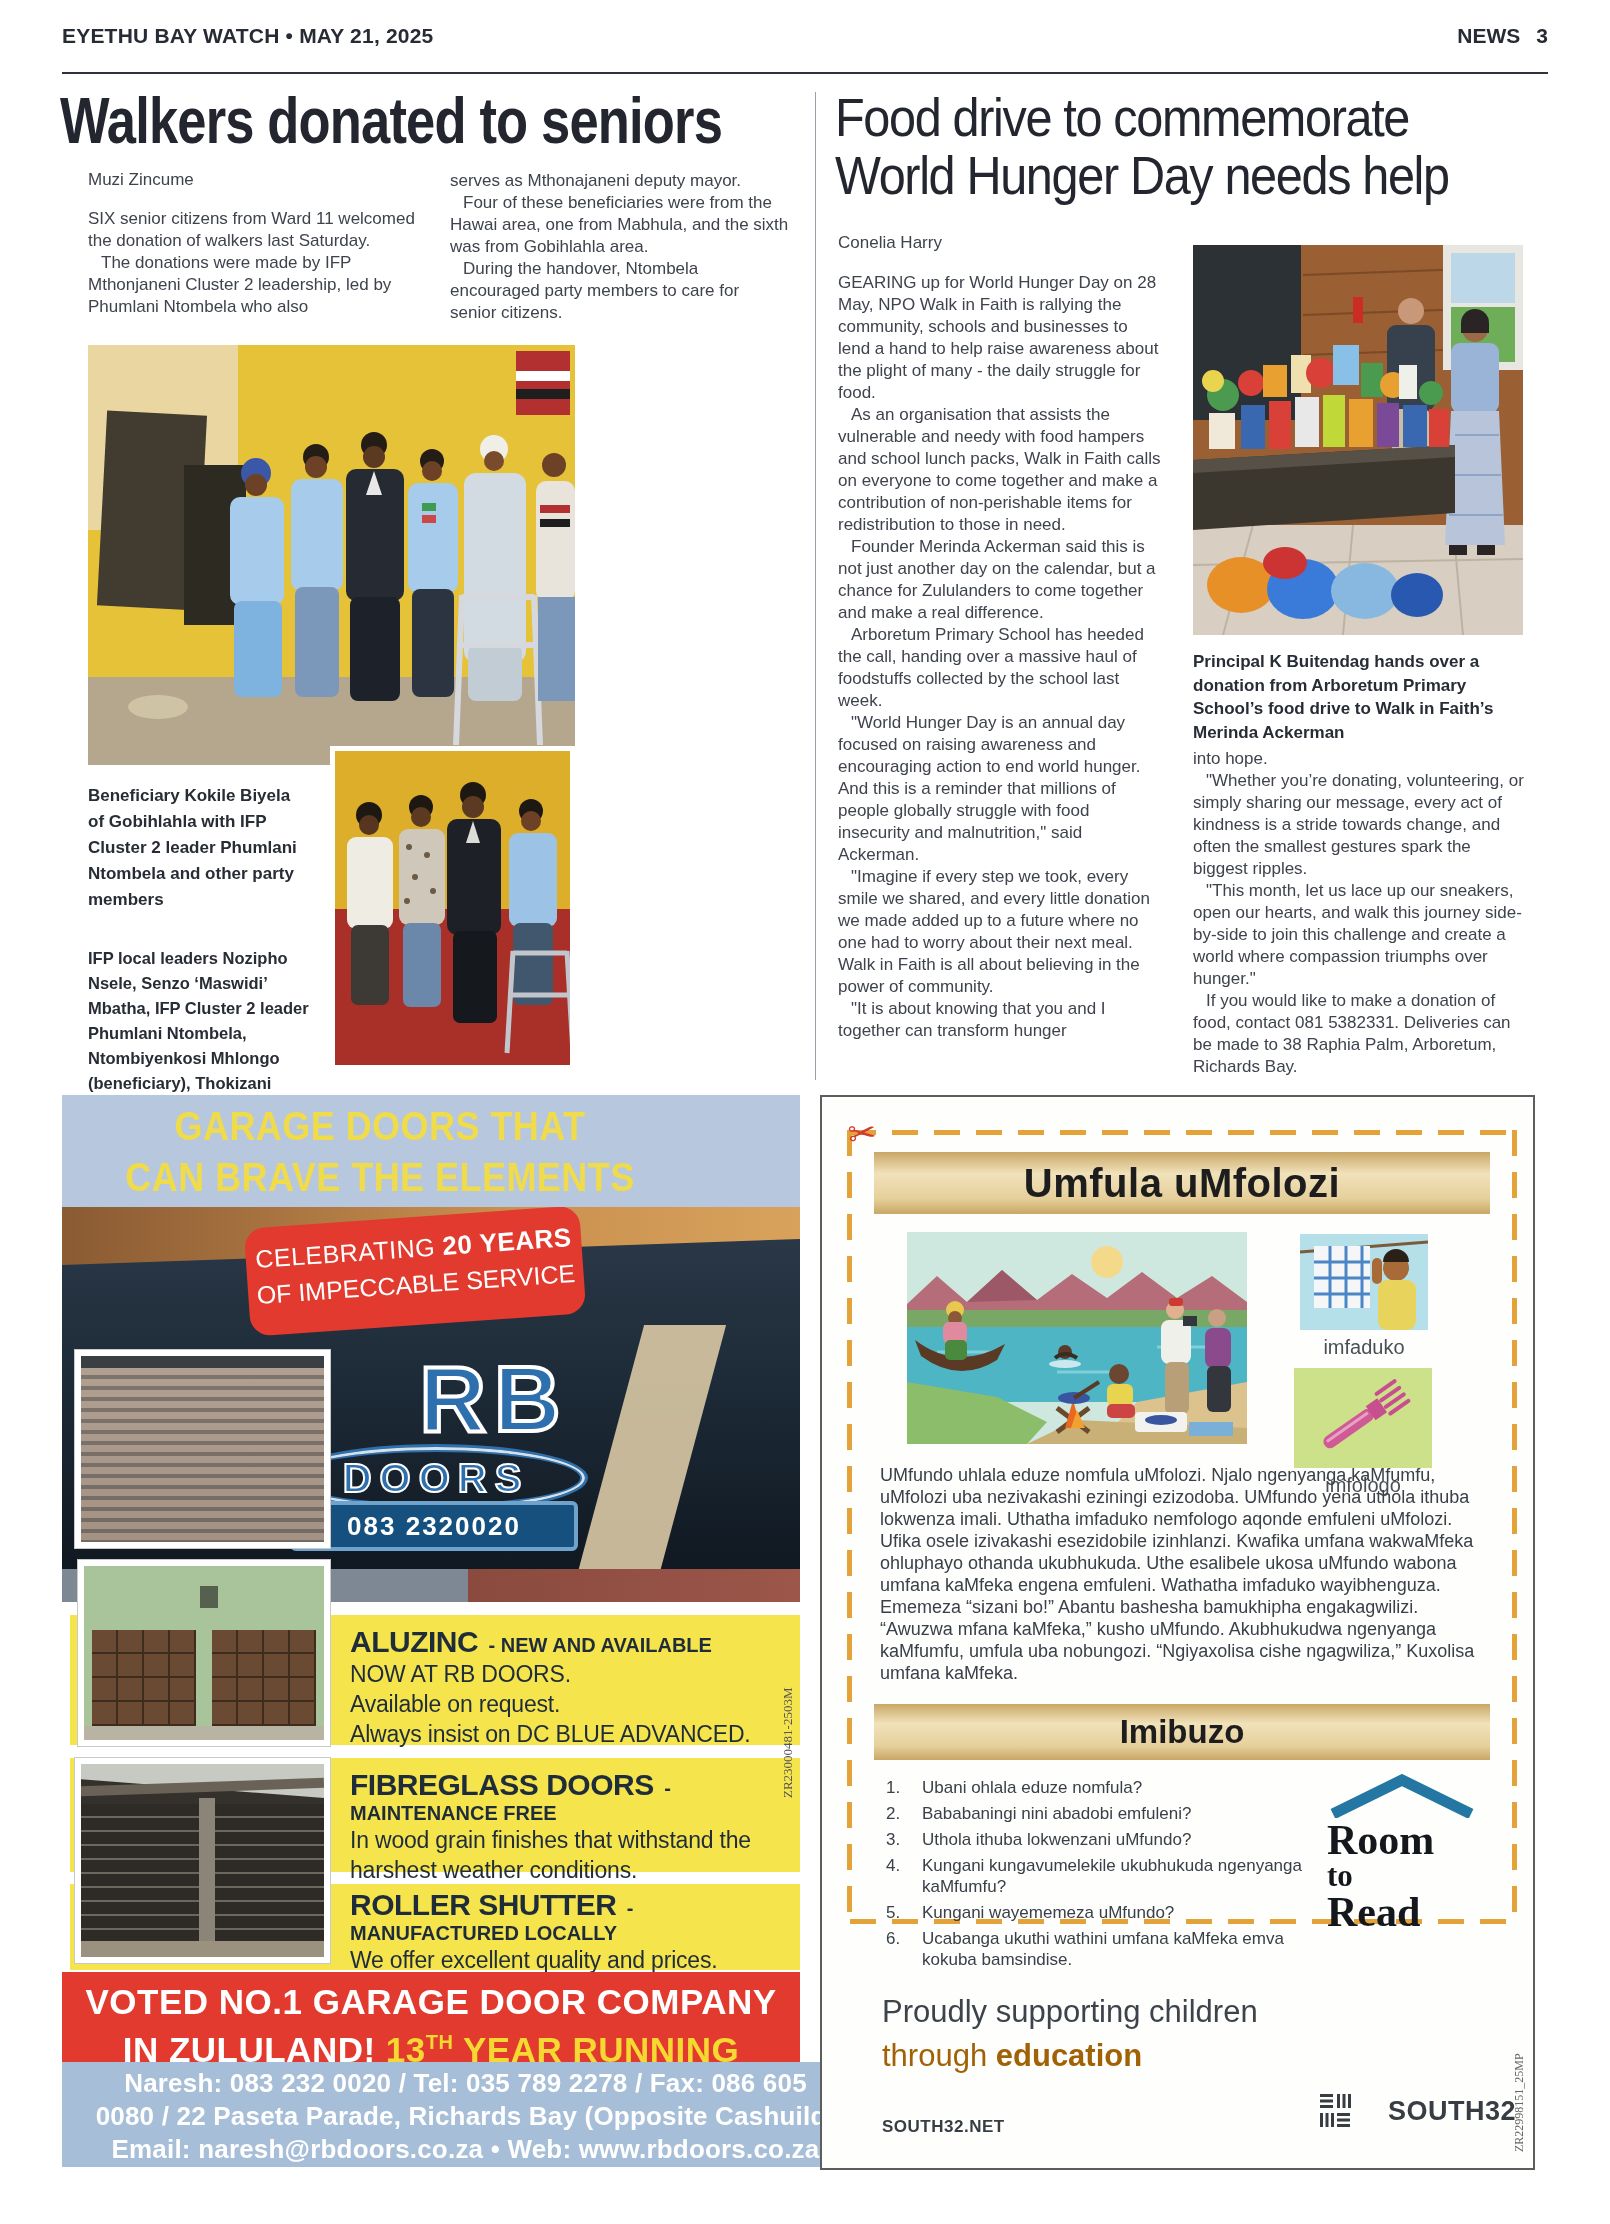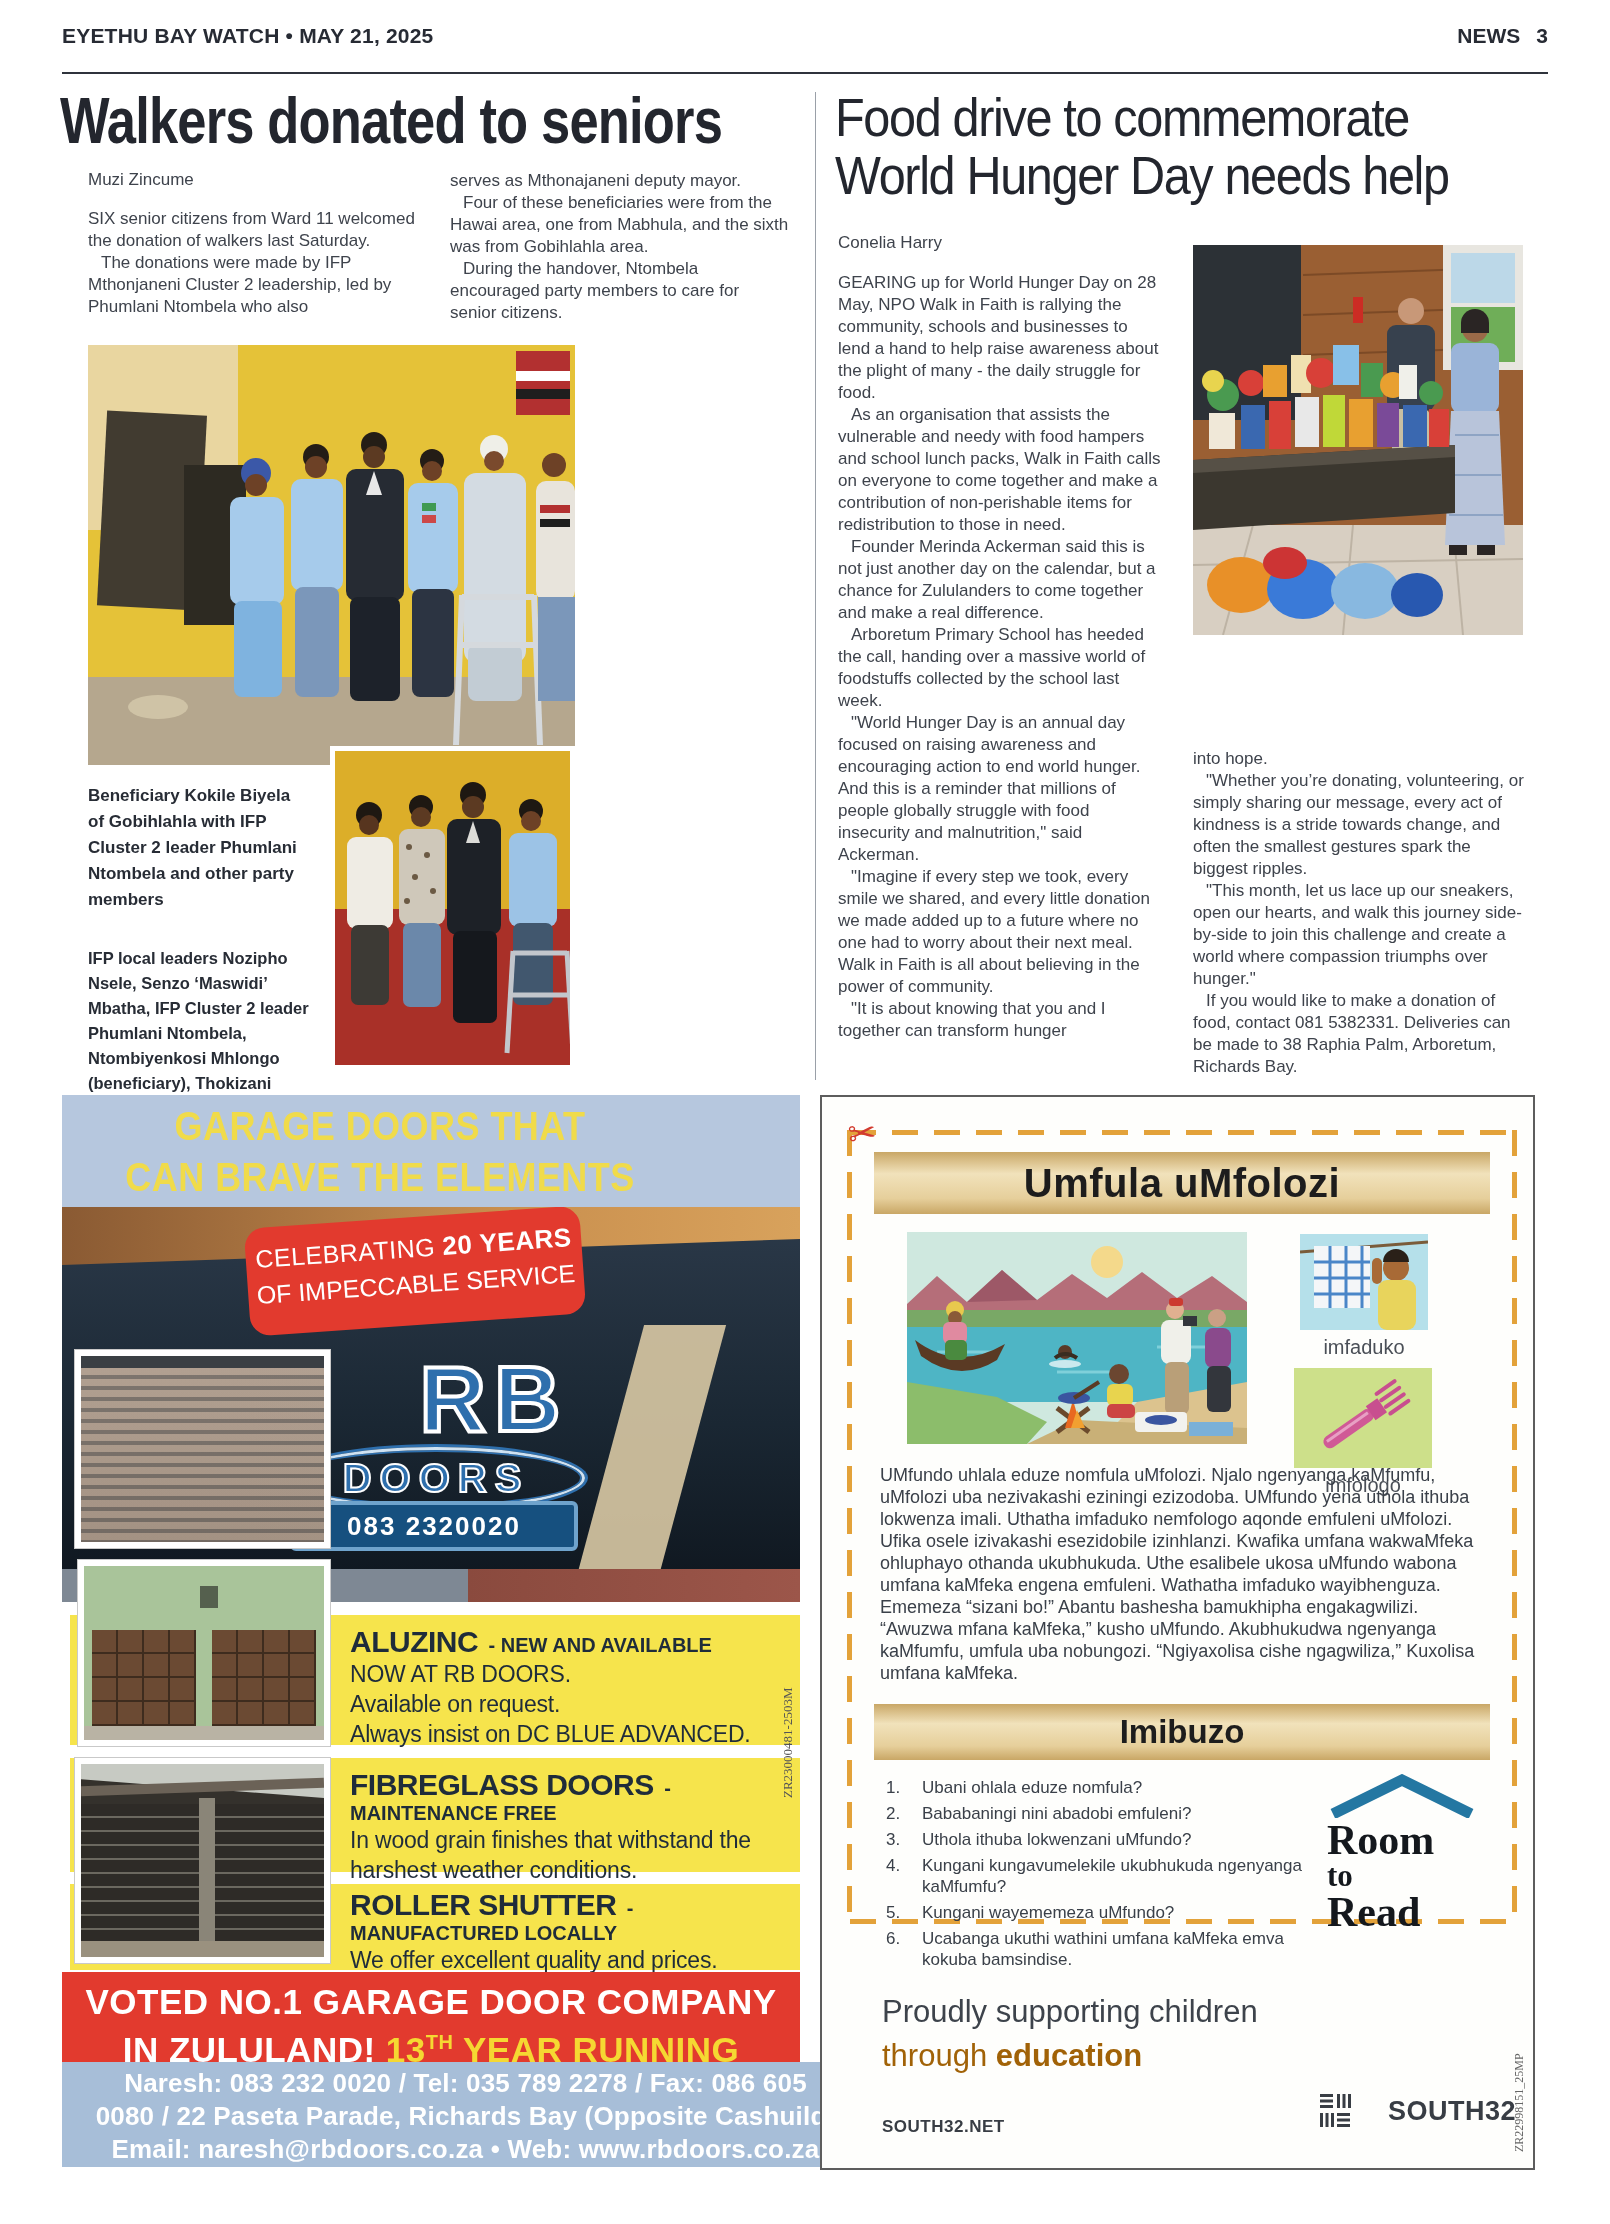--- a/index.html
+++ b/index.html
@@ -272,21 +272,21 @@
   <div class="abs capt caption2">IFP local leaders Nozipho Nsele, Senzo ‘Maswidi’ Mbatha, IFP Cluster 2 leader Phumlani Ntombela, Ntombiyenkosi Mhlongo (beneficiary), Thokizani Maswidi Nsele and Hengi Nsele</div>
 
   <div class="abs a2-h1">Food drive to commemorate</div>
   <div class="abs a2-h2">World Hunger Day needs help</div>
   <div class="abs byline a2-byline">Conelia Harry</div>
 
   <div class="abs newsbody a2-col1">
     <p>GEARING up for World Hunger Day on 28 May, NPO Walk in Faith is rallying the community, schools and businesses to lend a hand to help raise awareness about the plight of many - the daily struggle for food.</p>
     <p>As an organisation that assists the vulnerable and needy with food hampers and school lunch packs, Walk in Faith calls on everyone to come together and make a contribution of non-perishable items for redistribution to those in need.</p>
     <p>Founder Merinda Ackerman said this is not just another day on the calendar, but a chance for Zululanders to come together and make a real difference.</p>
-    <p>Arboretum Primary School has heeded the call, handing over a massive world of foodstuffs collected by the school last week.</p>
+    <p>Arboretum Primary School has heeded the call, handing over a massive haul of foodstuffs collected by the school last week.</p>
     <p>"World Hunger Day is an annual day focused on raising awareness and encouraging action to end world hunger. And this is a reminder that millions of people globally struggle with food insecurity and malnutrition," said Ackerman.</p>
     <p>"Imagine if every step we took, every smile we shared, and every little donation we made added up to a future where no one had to worry about their next meal. Walk in Faith is all about believing in the power of community.</p>
     <p>"It is about knowing that you and I together can transform hunger</p>
   </div>
 
   <div class="abs photo-frame a2-photo">
     <svg width="330" height="390" viewBox="0 0 330 390">
       <rect width="330" height="390" fill="#9a5f33"></rect>
       <g stroke="#7c4a26" stroke-width="2">
         <line x1="110" y1="30" x2="330" y2="22"></line>
@@ -351,20 +351,21 @@
       </g>
 
       <ellipse cx="48" cy="340" rx="34" ry="28" fill="#e89028"></ellipse>
       <ellipse cx="110" cy="344" rx="36" ry="30" fill="#3a7ad8"></ellipse>
       <ellipse cx="92" cy="318" rx="22" ry="16" fill="#cc3434"></ellipse>
       <ellipse cx="172" cy="346" rx="34" ry="28" fill="#88b8e0"></ellipse>
       <ellipse cx="224" cy="350" rx="26" ry="22" fill="#2858b0"></ellipse>
     </svg>
   </div>
 
+  <div class="abs capt a2-caption">Principal K Buitendag hands over a donation from Arboretum Primary School’s food drive to Walk in Faith’s Merinda Ackerman</div>
 
   <div class="abs newsbody a2-col2">
     <p>into hope.</p>
     <p>"Whether you’re donating, volunteering, or simply sharing our message, every act of kindness is a stride towards change, and often the smallest gestures spark the biggest ripples.</p>
     <p>"This month, let us lace up our sneakers, open our hearts, and walk this journey side-by-side to join this challenge and create a world where compassion triumphs over hunger."</p>
     <p>If you would like to make a donation of food, contact 081 5382331. Deliveries can be made to 38 Raphia Palm, Arboretum, Richards Bay.</p>
   </div>
 
   <div class="abs rb-blue-band"></div>
   <div class="abs rb-title">

